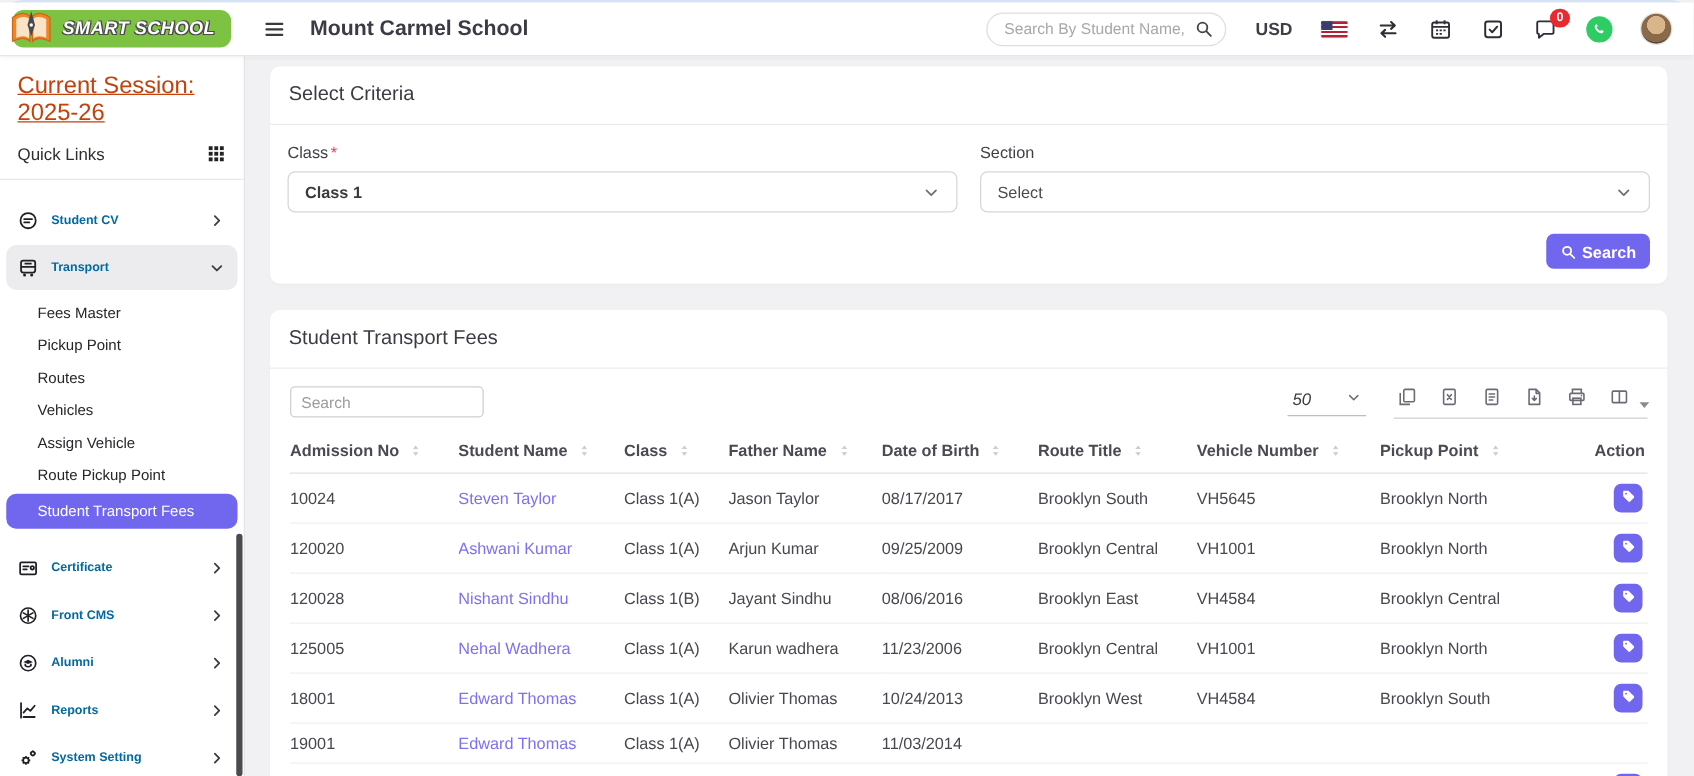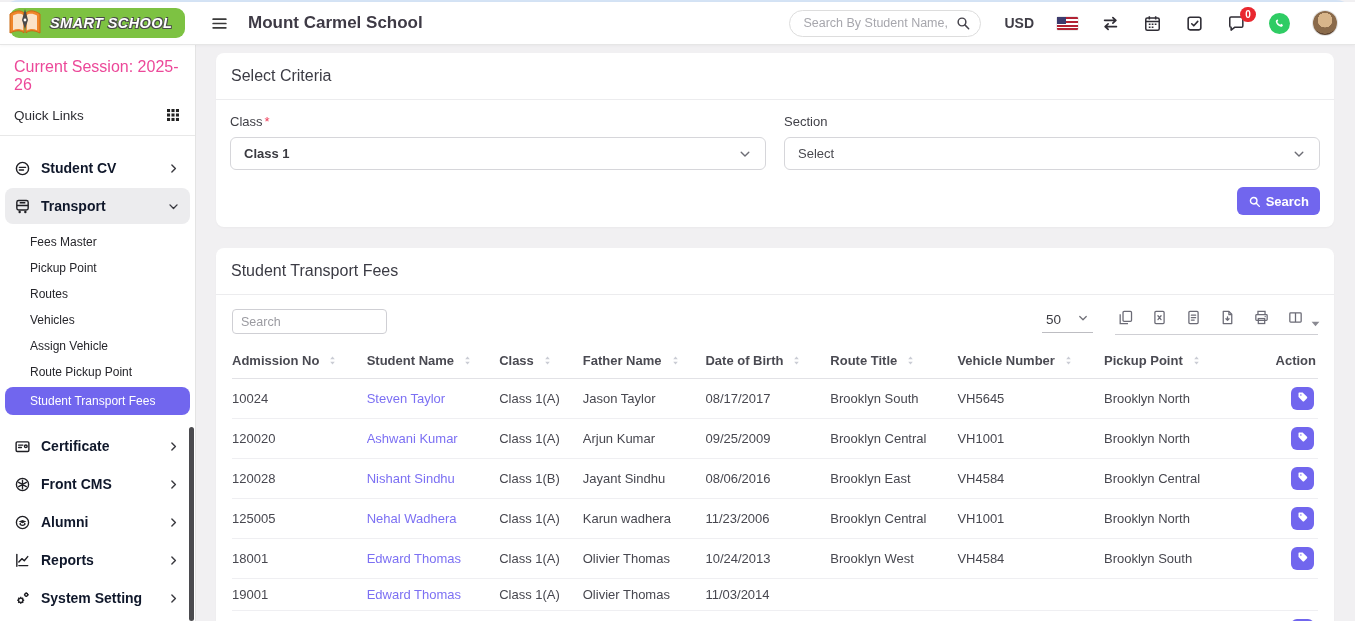--- a/index.html
+++ b/index.html
@@ -40,32 +40,32 @@
   .wa-circle{width:21px;height:21px;border-radius:50%;background:#2fcc64;display:flex;
     align-items:center;justify-content:center;cursor:pointer;}
   .wa-circle svg{width:13px;height:13px;}
   .avatar{width:24px;height:24px;border-radius:50%;cursor:pointer;
     background:radial-gradient(circle at 50% 38%, #d8b58a 0 38%, #8a6a4a 39% 70%, #5f4632 71%);
     box-shadow:0 0 0 1px #e3e3e3;}
 
   
   .sidebar{position:absolute;left:0;top:43px;bottom:0;width:196px;background:#fff;
     border-right:1px solid #e4e4e4;overflow:hidden;}
-  .session-row{padding:13px 14px 4px;font-size:16px;color:#ec4899;}
+  .session-row{padding:13px 14px 4px;font-size:19px;color:#c2410c;text-decoration:underline;}
   .quicklinks-row{padding:9px 14px 12px;font-size:13.5px;color:#2e2e33;display:flex;
     align-items:center;justify-content:space-between;}
   .quicklinks-row .ql-icon{width:16px;height:16px;color:#222;}
   .side-divider{border:none;border-top:1px solid #e8e8e8;margin:0;}
   .menu{padding:12px 0 0;}
   .menu-item{height:36px;margin:2px 5px;border-radius:8px;display:flex;align-items:center;
     padding:0 10px 0 9px;cursor:pointer;}
   .menu-item.expanded{background:#ececee;}
   .mi-icon{width:17px;height:17px;color:#1f1f24;flex:0 0 auto;display:flex;}
   .mi-icon svg{width:100%;height:100%;}
-  .mi-label{flex:1;font-size:14px;font-weight:700;color:#0f172a;margin-left:10px;white-space:nowrap;}
+  .mi-label{flex:1;font-size:10px;font-weight:700;color:#0369a1;margin-left:10px;white-space:nowrap;}
   .mi-chev{width:13px;height:13px;color:#3a3a40;display:flex;}
   .submenu{padding:3px 0 9px;}
   .submenu-item{height:26px;display:flex;align-items:center;padding-left:30px;font-size:12px;
     color:#26262b;cursor:pointer;white-space:nowrap;}
   .submenu-item.active{background:#7166ee;color:#fff;border-radius:8px;margin:2px 5px;
     padding-left:25px;height:28px;font-weight:500;}
   .side-scrollthumb{position:absolute;right:1px;top:382px;bottom:0;width:5px;
     background:#4b4b4f;border-radius:3px;}
 
   
@@ -91,22 +91,22 @@
   .btn-search svg{width:13px;height:13px;}
 
   
   .table-card{height:394px;overflow:hidden;display:flex;flex-direction:column;}
   .table-body{padding:13px 16px 0;flex:1;overflow:hidden;}
   .table-toolbar{display:flex;align-items:center;justify-content:space-between;margin-bottom:10px;}
   .dt-search{width:155px;height:25px;border:1px solid #cfcfd4;border-radius:4px;
     padding:0 8px;font-size:12.5px;color:#444;outline:none;}
   .dt-search::placeholder{color:#9b9ba1;}
   .toolbar-right{display:flex;align-items:center;gap:22px;}
-  .pagesize{display:flex;align-items:flex-start;gap:16px;border-bottom:1px solid #bdbdc2;
-    padding:2px 4px 5px;cursor:pointer;}
+  .pagesize{display:flex;align-items:flex-start;gap:28px;border-bottom:1px solid #bdbdc2;
+    padding:2px 4px 5px;cursor:pointer;font-style:italic;}
   .pagesize-value{font-size:13.5px;color:#3c3c42;}
   .pagesize .select-chev{width:12px;height:12px;}
   .export-group{display:flex;align-items:center;gap:16px;border-bottom:1px solid #cfcfd4;
     padding:2px 2px 6px;}
   .export-btn{width:18px;height:18px;color:#6b6b76;background:none;border:none;padding:0;
     cursor:pointer;display:flex;align-items:center;}
   .export-btn svg{width:17px;height:17px;}
   .export-btn.with-caret{width:auto;gap:3px;}
   .export-btn .caret{width:9px;height:9px;color:#8a8a92;}
 

